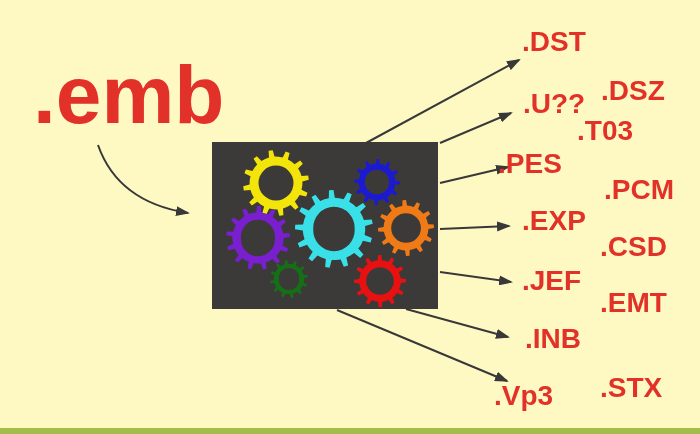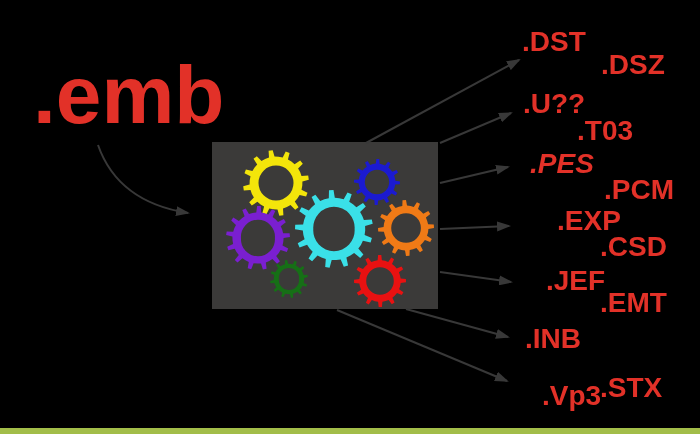--- a/index.html
+++ b/index.html
@@ -33,21 +33,21 @@
     white-space:nowrap;
   }
   .bottom-strip{
     position:absolute;
     left:0;bottom:0;width:700px;height:6px;
   }
 </style>
 </head>
 <body>
 
-<div class="stage" style="background: #000000;">
+<div class="stage" style="background: #fef9c3;">
   <div class="emb-title" style="color: rgb(226, 49, 40);">.emb</div>
   <div class="converter-box" style="background: rgb(59, 58, 57);"></div>
   <svg class="overlay" id="overlay" width="700" height="434" viewBox="0 0 700 434">
     <defs>
       <marker id="ah" markerUnits="userSpaceOnUse" markerWidth="14" markerHeight="10" refX="12" refY="5" orient="auto">
         <path d="M0,0 L14,5 L0,10 Z" fill="#383838"></path>
       </marker>
     </defs>
     <g id="gears-group">
         <path d="M302.3 185.6 L301.5 189.7 L307.5 192.7 L306.1 196.6 L299.6 194.9 L297.4 198.4 L294.8 201.6 L298.5 207.2 L295.2 209.8 L290.5 205.1 L286.9 207.1 L283.0 208.5 L283.4 215.2 L279.3 215.8 L277.5 209.4 L273.4 209.3 L269.3 208.5 L266.3 214.5 L262.4 213.1 L264.1 206.6 L260.6 204.4 L257.4 201.8 L251.8 205.5 L249.2 202.2 L253.9 197.5 L251.9 193.9 L250.5 190.0 L243.8 190.4 L243.2 186.3 L249.6 184.5 L249.7 180.4 L250.5 176.3 L244.5 173.3 L245.9 169.4 L252.4 171.1 L254.6 167.6 L257.2 164.4 L253.5 158.8 L256.8 156.2 L261.5 160.9 L265.1 158.9 L269.0 157.5 L268.6 150.8 L272.7 150.2 L274.5 156.6 L278.6 156.7 L282.7 157.5 L285.7 151.5 L289.6 152.9 L287.9 159.4 L291.4 161.6 L294.6 164.2 L300.2 160.5 L302.8 163.8 L298.1 168.5 L300.1 172.1 L301.5 176.0 L308.2 175.6 L308.8 179.7 L302.4 181.5 Z M 258.5 183 a 17.5 17.5 0 1 0 35.0 0 a 17.5 17.5 0 1 0 -35.0 0 Z" fill="#f3e50a" fill-rule="evenodd"></path>
@@ -64,27 +64,27 @@
         <line x1="440" y1="183" x2="508" y2="167" stroke="#383838" stroke-width="2" marker-end="url(#ah)"></line>
         <line x1="440" y1="229" x2="509" y2="226" stroke="#383838" stroke-width="2" marker-end="url(#ah)"></line>
         <line x1="440" y1="272" x2="511" y2="282" stroke="#383838" stroke-width="2" marker-end="url(#ah)"></line>
         <line x1="406" y1="309" x2="508" y2="337" stroke="#383838" stroke-width="2" marker-end="url(#ah)"></line>
         <line x1="337" y1="310" x2="507" y2="381" stroke="#383838" stroke-width="2" marker-end="url(#ah)"></line>
         <path d="M 98 145 Q 118 202 188 213" fill="none" stroke="#383838" stroke-width="2" marker-end="url(#ah)"></path>
       </g>
   </svg>
   <div id="labels">
       <div class="ext-label" style="left: 522px; top: 28px; color: rgb(226, 49, 40);">.DST</div>
-      <div class="ext-label" style="left: 601px; top: 51px; color: rgb(226, 49, 40);">.DSZ</div>
+      <div class="ext-label" style="left: 601px; top: 77px; color: rgb(226, 49, 40);">.DSZ</div>
       <div class="ext-label" style="left: 523px; top: 90px; color: rgb(226, 49, 40);">.U??</div>
       <div class="ext-label" style="left: 577px; top: 117px; color: rgb(226, 49, 40);">.T03</div>
-      <div class="ext-label" style="left: 530px; top: 150px; color: rgb(226, 49, 40); font-style: italic;">.PES</div>
+      <div class="ext-label" style="left: 498px; top: 150px; color: rgb(226, 49, 40);">.PES</div>
       <div class="ext-label" style="left: 604px; top: 176px; color: rgb(226, 49, 40);">.PCM</div>
-      <div class="ext-label" style="left: 522px; top: 207px; color: rgb(226, 49, 40); margin-left: 35px;">.EXP</div>
+      <div class="ext-label" style="left: 522px; top: 207px; color: rgb(226, 49, 40);">.EXP</div>
       <div class="ext-label" style="left: 600px; top: 233px; color: rgb(226, 49, 40); text-align: right;">.CSD</div>
-      <div class="ext-label" style="left: 546px; top: 267px; color: rgb(226, 49, 40); text-align: right;">.JEF</div>
+      <div class="ext-label" style="left: 522px; top: 267px; color: rgb(226, 49, 40); text-align: right;">.JEF</div>
       <div class="ext-label" style="left: 600px; top: 289px; color: rgb(226, 49, 40);">.EMT</div>
       <div class="ext-label" style="left: 525px; top: 325px; color: rgb(226, 49, 40); text-align: right;">.INB</div>
       <div class="ext-label" style="left: 600px; top: 346px; color: rgb(226, 49, 40); margin-top: 28px;">.STX</div>
-      <div class="ext-label" style="left: 542px; top: 382px; color: rgb(226, 49, 40);">.Vp3</div>
+      <div class="ext-label" style="left: 494px; top: 382px; color: rgb(226, 49, 40);">.Vp3</div>
     </div>
   <div class="bottom-strip" style="background: rgb(162, 189, 73);"></div>
 </div>
 
 </body></html>

